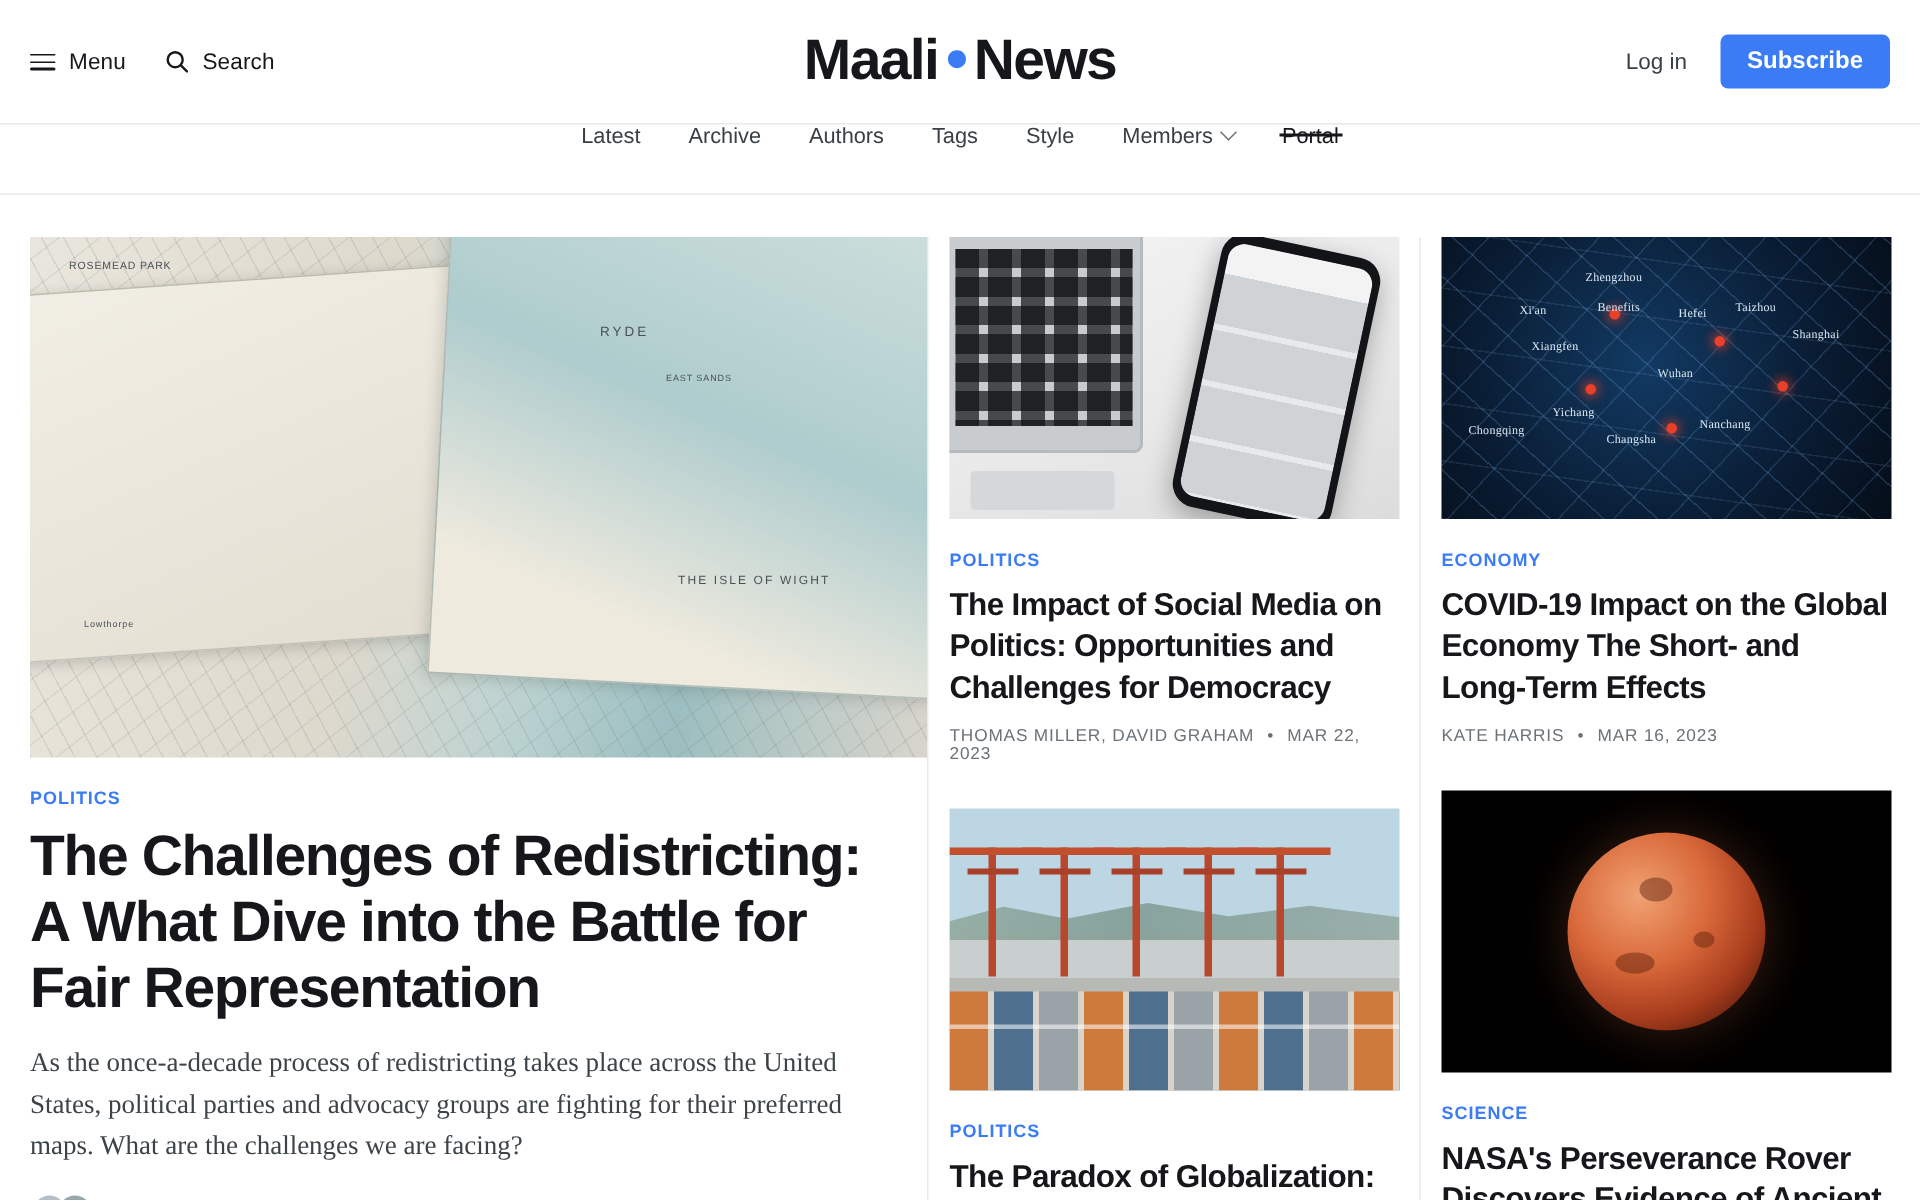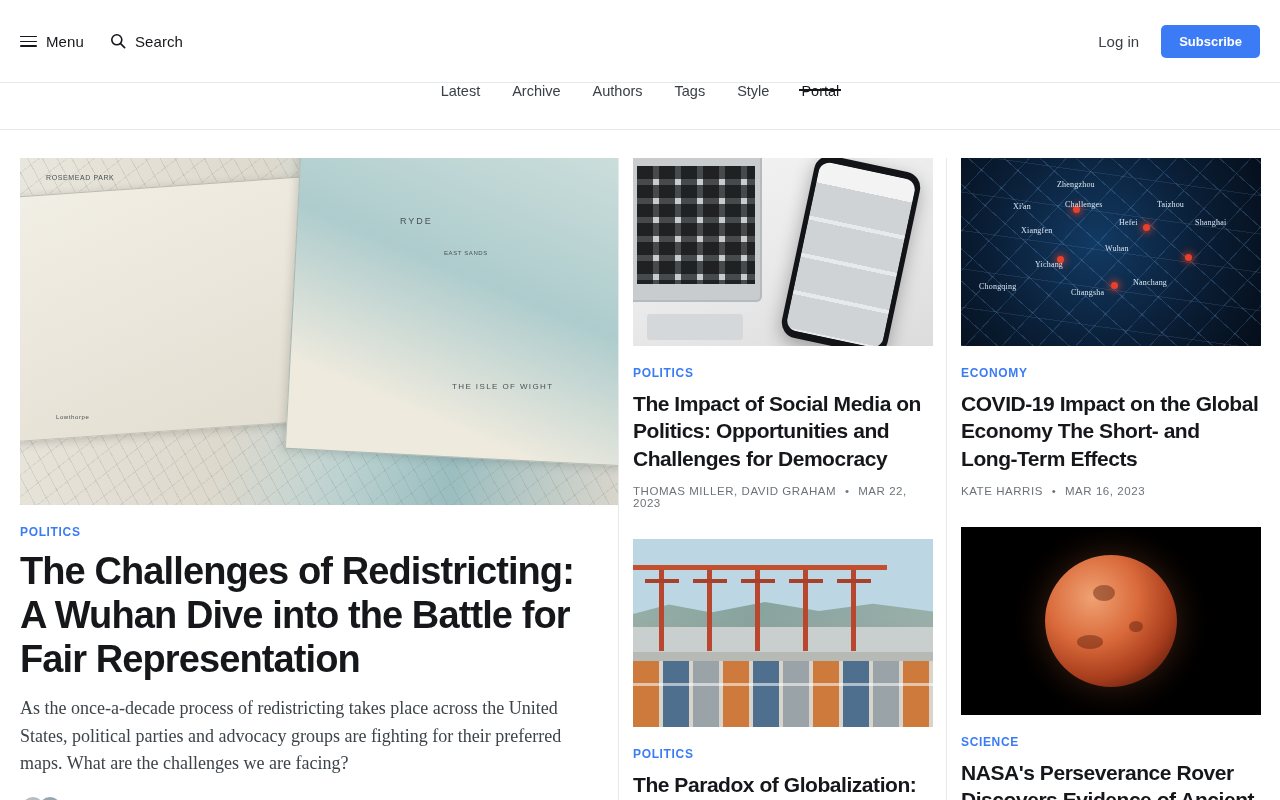--- a/index.html
+++ b/index.html
@@ -88,21 +88,21 @@
     color: #394047;
     text-decoration: none;
     cursor: pointer;
   }
   .subscribe-btn {
     background: #3b7cf6;
     color: #fff;
     border: none;
     border-radius: 5px;
     padding: 9px 18px;
-    font-size: 13px;
+    font-size: 16px;
     font-weight: 600;
     cursor: pointer;
     font-family: inherit;
   }
 
   
   .site-nav {
     height: 48px;
     border-top: 1px solid #e6e9eb;
     border-bottom: 1px solid #e6e9eb;
@@ -375,20 +375,23 @@
       <span>
         <svg class="search-glyph" viewBox="0 0 16 16" fill="none" stroke="#15171a" stroke-width="1.6">
           <circle cx="6.8" cy="6.8" r="5"></circle>
           <line x1="10.6" y1="10.6" x2="14.6" y2="14.6" stroke-linecap="round"></line>
         </svg>
       </span>
       <span>Search</span>
     </button>
   </div>
 
+  <div class="brand">
+    <span class="word">Maali</span><span class="dot">●</span><span class="word">News</span>
+  </div>
 
   <div class="header-right">
     <a class="login-link">Log in</a>
     <button class="subscribe-btn">Subscribe</button>
   </div>
 </header>
 
 <nav class="site-nav">
   <div class="nav-item">
       <span>Latest</span>
@@ -398,37 +401,41 @@
     </div>
   <div class="nav-item">
       <span>Authors</span>
     </div>
   <div class="nav-item">
       <span>Tags</span>
     </div>
   <div class="nav-item">
       <span>Style</span>
     </div>
+  <div class="nav-item">
+    <span>Members</span>
+    <span class="caret"></span>
+  </div>
   <div class="nav-item active">
       <span>Portal</span>
     </div>
 </nav>
 
 <main class="content">
 
   <section class="col-main">
     <div class="feature-img img-maps">
       <span class="maps-lbl" style="left:26px; top:16px;">ROSEMEAD PARK</span>
       <span class="maps-lbl" style="left:380px; top:58px; font-size:9px; letter-spacing:2px;">RYDE</span>
       <span class="maps-lbl" style="left:432px; top:224px; font-size:8px; letter-spacing:1.4px;">THE ISLE OF WIGHT</span>
       <span class="maps-lbl" style="left:424px; top:92px; font-size:6px;">EAST SANDS</span>
       <span class="maps-lbl" style="left:36px; top:256px; font-size:6px;">Lowthorpe</span>
     </div>
     <a class="tag">POLITICS</a>
-    <h1 class="feature-title">The Challenges of Redistricting: A Wuhan Dive into the Battle for Fair Representation</h1>
+    <h1 class="feature-title">The Challenges of Redistricting: A What Dive into the Battle for Fair Representation</h1>
     <p class="feature-excerpt">As the once-a-decade process of redistricting takes place across the United States, political parties and advocacy groups are fighting for their preferred maps. What are the challenges we are facing?</p>
     <div class="byline">
       <span class="avatars">
         <span class="avatar">
             <span class="head"></span>
           </span>
         <span class="avatar a2">
             <span class="head"></span>
           </span>
       </span>
@@ -474,27 +481,27 @@
     <article class="card">
       <div class="card-img img-chinamap">
         <span class="net"></span>
         <span class="dot-red" style="left:112px; top:48px;"></span>
         <span class="dot-red" style="left:182px; top:66px;"></span>
         <span class="dot-red" style="left:96px;  top:98px;"></span>
         <span class="dot-red" style="left:224px; top:96px;"></span>
         <span class="dot-red" style="left:150px; top:124px;"></span>
         <span class="cty" style="left:96px;  top:22px;">Zhengzhou</span>
         <span class="cty" style="left:36px;  top:44px;margin-left:16px;">Xi'an</span>
-        <span class="cty" style="left:104px; top:42px;">Challenges</span>
+        <span class="cty" style="left:104px; top:42px;">Benefits</span>
         <span class="cty" style="left:196px; top:42px;">Taizhou</span>
-        <span class="cty" style="left:158px; top:60px;">Hefei</span>
+        <span class="cty" style="left:158px; top:46px;">Hefei</span>
         <span class="cty" style="left:234px; top:60px;">Shanghai</span>
         <span class="cty" style="left:60px;  top:68px;">Xiangfen</span>
         <span class="cty" style="left:144px; top:86px;">Wuhan</span>
-        <span class="cty" style="left:74px;  top:102px;">Yichang</span>
+        <span class="cty" style="left:74px;  top:112px;">Yichang</span>
         <span class="cty" style="left:18px;  top:124px;">Chongqing</span>
         <span class="cty" style="left:110px; top:130px;">Changsha</span>
         <span class="cty" style="left:172px; top:120px;">Nanchang</span>
       </div>
       <a class="tag">ECONOMY</a>
       <h2 class="card-title">COVID-19 Impact on the Global Economy The Short- and Long-Term Effects</h2>
       <div class="card-meta">
         <span>KATE HARRIS</span>
         <span class="sep">•</span>
         <span>MAR 16, 2023</span>

